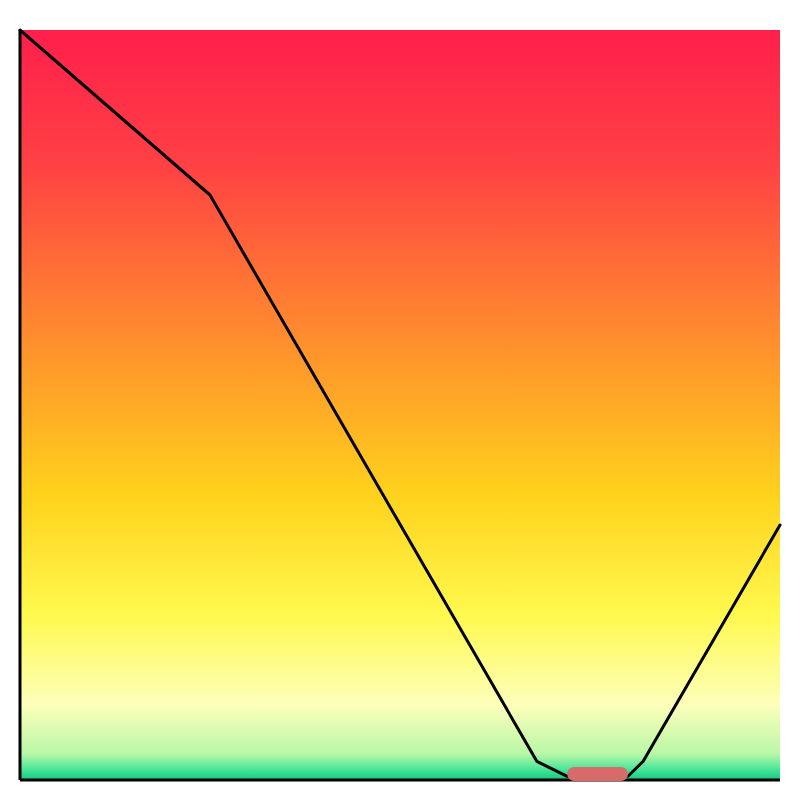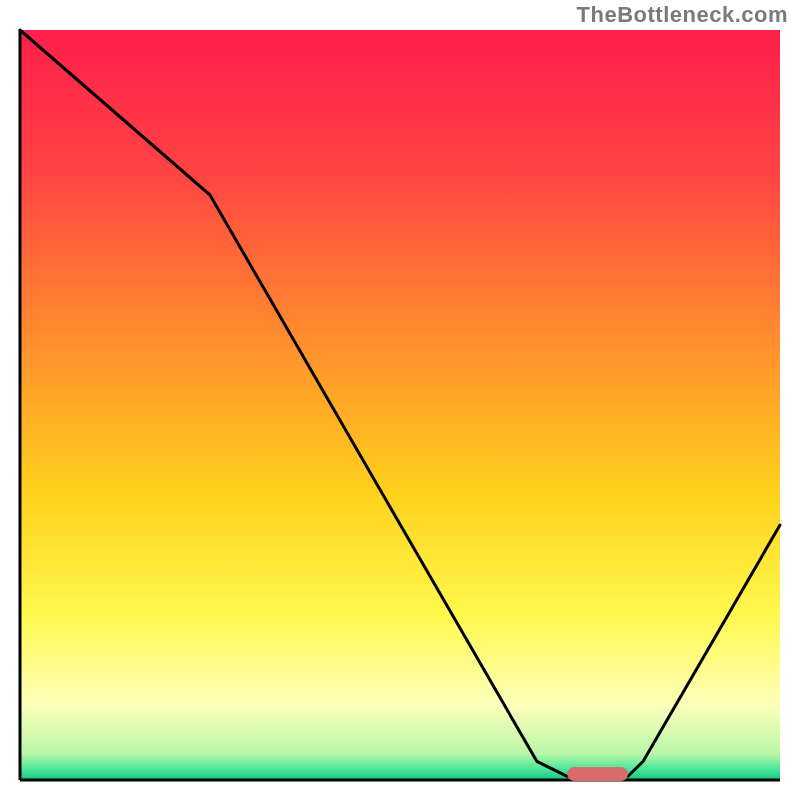--- a/index.html
+++ b/index.html
@@ -31,21 +31,20 @@
     left: 0;
     top: 0;
     width: 800px;
     height: 800px;
   }
 </style>
 </head>
 <body>
 
 <div class="container">
-  <div class="watermark">TheBottleneck.com</div>
   <svg class="chart" viewBox="0 0 800 800">
     <defs>
       <linearGradient id="bgGrad" x1="0" y1="0" x2="0" y2="1">
           <stop offset="0%" stop-color="#ff1f4b"></stop>
           <stop offset="18%" stop-color="#ff4144"></stop>
           <stop offset="45%" stop-color="#ff9a2a"></stop>
           <stop offset="62%" stop-color="#ffd21c"></stop>
           <stop offset="78%" stop-color="#fff94e"></stop>
           <stop offset="90%" stop-color="#fdffba"></stop>
           <stop offset="96.5%" stop-color="#b9f7a7"></stop>

